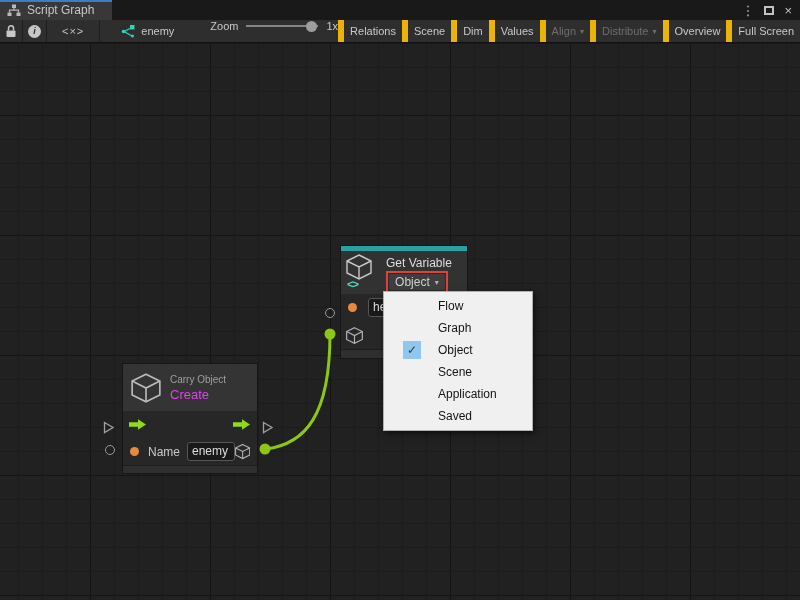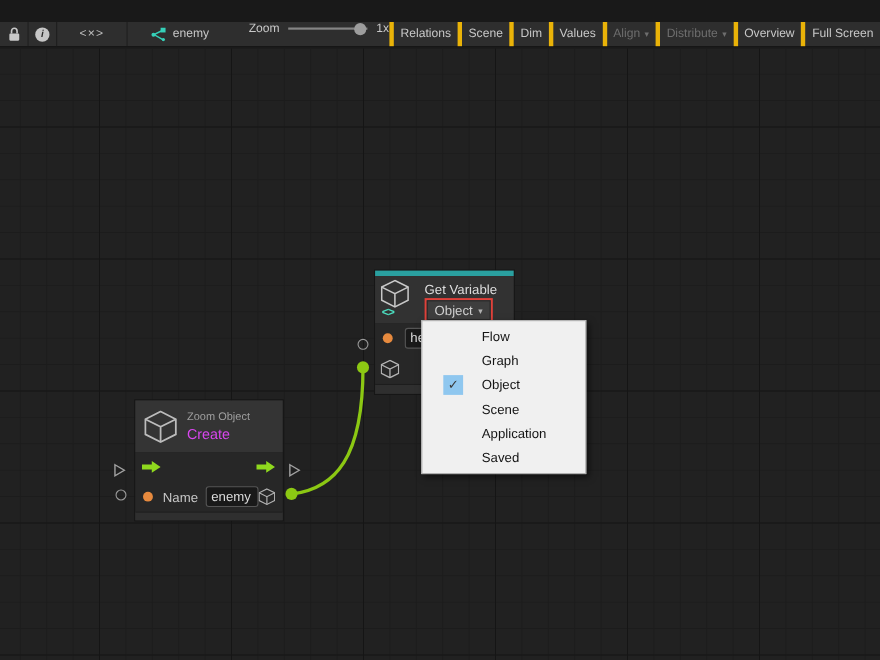--- a/index.html
+++ b/index.html
@@ -19,21 +19,21 @@
                   padding-right:8px; }
   .wc { color:#c2c2c2; font-size:13px; line-height:1; cursor:default; }
   .wc-box { width:10px; height:9px; border:2px solid #c2c2c2; display:inline-block; }
 
   
   .toolbar { position:absolute; top:20px; left:0; width:800px; height:23px;
              background:#2e2e2e; border-bottom:1px solid #111;
              display:flex; align-items:stretch; color:#c8c8c8; font-size:11px; }
   .tbtn { display:flex; align-items:center; justify-content:center;
           border-right:1px solid #1e1e1e; padding:0 5px; white-space:nowrap; }
-  .tbtn.right { border-right:none; border-left:4px solid #eab308; padding:0 6px; }
+  .tbtn.right { border-right:none; border-left:6px solid #eab308; padding:0 6px; }
   .tbtn.disabled { color:#6e6e6e; }
   .arrow-glyph { font-size:8px; margin-left:4px; }
   .icon-btn { width:26px; }
   .icon-btn.wide { width:64px; }
   .info-circle { width:13px; height:13px; border-radius:50%; background:#c6c6c6;
                  color:#2b2b2b; font-size:9px; font-weight:bold; display:flex;
                  align-items:center; justify-content:center; font-style:italic; }
   .code-glyph { font-size:11px; color:#c0c0c0; letter-spacing:1px; }
   .breadcrumb { display:flex; align-items:center; gap:6px; padding:0 10px 0 20px; }
   .zoom-group { display:flex; align-items:flex-start; gap:8px; margin-left:26px; }
@@ -109,20 +109,36 @@
               color:#141414; font-size:12px; }
   .ctx-check { position:absolute; left:5px; top:2px; width:18px; height:18px;
                background:#8fc7ef; color:#3b3b3b; font-size:12px; display:flex;
                align-items:center; justify-content:center; }
 </style>
 </head>
 <body>
 
 <div class="app">
 
+  <div class="tabbar">
+    <div class="tab">
+      <svg width="14" height="13" viewBox="0 0 14 13">
+        <rect x="5" y="0.5" width="4" height="3.5" fill="#b8b8b8"></rect>
+        <rect x="0.5" y="8.5" width="4" height="3.5" fill="#b8b8b8"></rect>
+        <rect x="9.5" y="8.5" width="4" height="3.5" fill="#b8b8b8"></rect>
+        <path d="M7,4 V6.2 M2.5,8.5 V6.2 H11.5 V8.5" stroke="#b8b8b8" stroke-width="1.2" fill="none"></path>
+      </svg>
+      <span class="tab-label">Script Graph</span>
+    </div>
+    <div class="win-controls">
+      <span class="wc">⋮</span>
+      <span class="wc-box"></span>
+      <span class="wc">×</span>
+    </div>
+  </div>
 
   <div class="toolbar">
     <div class="tbtn icon-btn">
       <svg width="12" height="14" viewBox="0 0 12 14">
         <path d="M3.5,6.5 V4.2 a2.5,2.5 0 0 1 5,0 V6.5" stroke="#c8c8c8" stroke-width="1.5" fill="none"></path>
         <rect x="1.5" y="6.5" width="9" height="6.5" fill="#c8c8c8" rx="1"></rect>
       </svg>
     </div>
     <div class="tbtn icon-btn">
       <span class="info-circle">i</span>
@@ -207,21 +223,21 @@
       </div>
     </div>
 
     <div class="node co-node">
       <div class="co-header">
         <svg width="30" height="30" viewBox="0 0 26 26">
           <polygon points="13,1 25,7 25,19 13,25 1,19 1,7" stroke="#bcbcbc" stroke-width="1.4" fill="none"></polygon>
           <path d="M1,7 L13,13 L25,7 M13,13 V25" stroke="#bcbcbc" stroke-width="1.4" fill="none"></path>
         </svg>
         <div class="co-col">
-          <div class="co-cat">Zoom Object</div>
+          <div class="co-cat">Carry Object</div>
           <div class="co-title">Create</div>
         </div>
       </div>
       <div class="co-body">
         <div class="co-flowrow">
           <svg width="18" height="11" viewBox="0 0 18 11">
             <path d="M0,3.2 h9 v-3 l8,5.3 l-8,5.3 v-3 h-9 z" fill="#8fd91e"></path>
           </svg>
           <svg width="18" height="11" viewBox="0 0 18 11">
             <path d="M0,3.2 h9 v-3 l8,5.3 l-8,5.3 v-3 h-9 z" fill="#8fd91e"></path>

